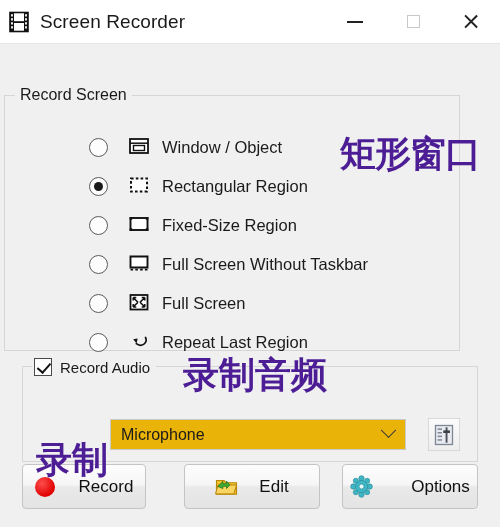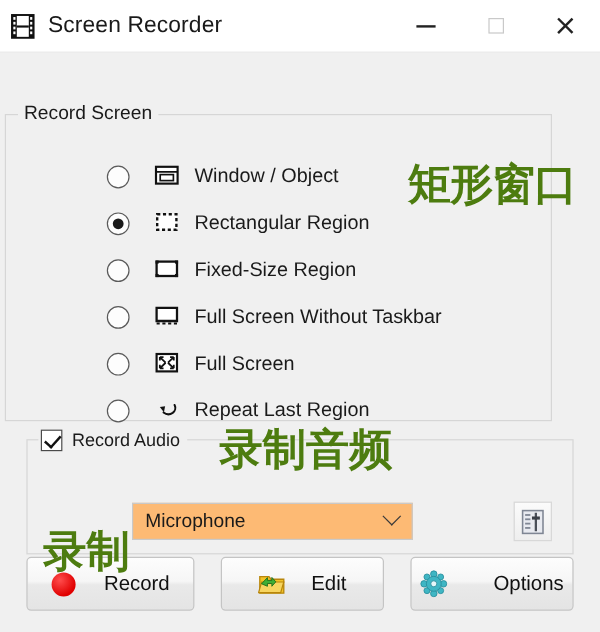--- a/index.html
+++ b/index.html
@@ -142,22 +142,22 @@
   }
   .cb-label {
     font-size: 15px; color: #1a1a1a;
     margin-left: 8px; white-space: nowrap;
   }
 
   
   .combo {
     position: absolute;
     left: 110px; top: 375px;
-    width: 234px; height: 31px;
-    background: #fdba74;
+    width: 296px; height: 31px;
+    background: #eab308;
     border: 1px solid #c9c9c9;
     display: flex; align-items: center;
     cursor: default;
     gap: 25px;
   }
   .combo-text {
     flex: 1 1 auto;
     padding-left: 10px;
     font-size: 16px;
     color: #1a1a1a;
@@ -191,38 +191,38 @@
   .btn {
     position: absolute;
     top: 0; height: 45px;
     background: linear-gradient(#fdfdfd 0%, #f6f6f6 45%, #e9e9e9 52%, #e4e4e4 100%);
     border: 1px solid #c4c4c4;
     border-radius: 4px;
     display: flex; align-items: center; justify-content: center;
     gap: 10px;
     cursor: default;
   }
-  #btn-record  { left: 22px;  width: 140px; gap: 24px; }
+  #btn-record  { left: 22px;  width: 124px; gap: 24px; }
   #btn-edit    { left: 184px; width: 136px; gap: 20px; }
   #btn-options { left: 342px; width: 136px; gap: 38px; }
   .btn-label {
     font-size: 17px;
     color: #101010;
     white-space: nowrap;
   }
   .rec-dot {
     width: 20px; height: 20px; border-radius: 50%;
     background: radial-gradient(circle at 35% 32%, #ff4d4d, #e00000 70%);
     flex: 0 0 auto;
   }
 
   
   .anno {
     position: absolute;
-    color: #4d7c0f;
+    color: #4c1d95;
     font-family: "DejaVu Sans", sans-serif;
     font-weight: 700;
     white-space: nowrap;
     z-index: 20;
     pointer-events: none;
   }
   #anno-rect  { left: 340px; top: 130px; font-size: 36px; letter-spacing: -1px; }
   #anno-audio { left: 183px; top: 351px; font-size: 36px; letter-spacing: 0px; }
   #anno-rec   { left: 36px;  top: 436px; font-size: 36px; letter-spacing: 0px; }
 

